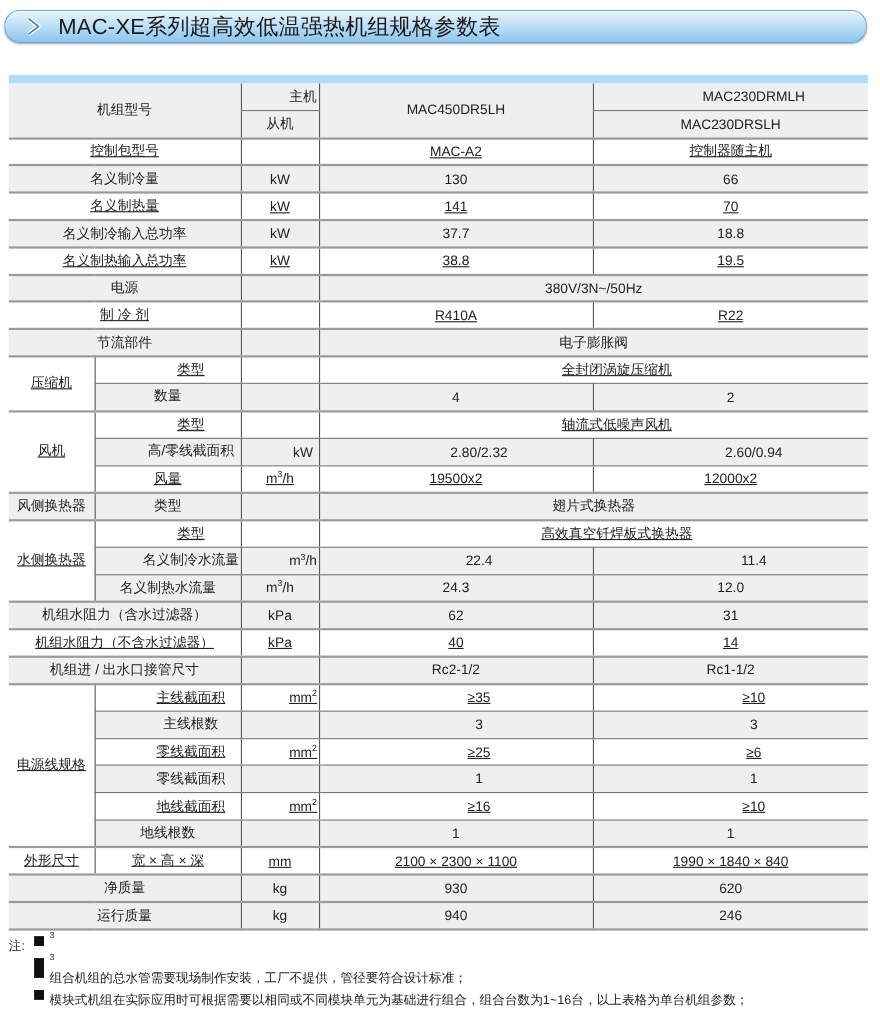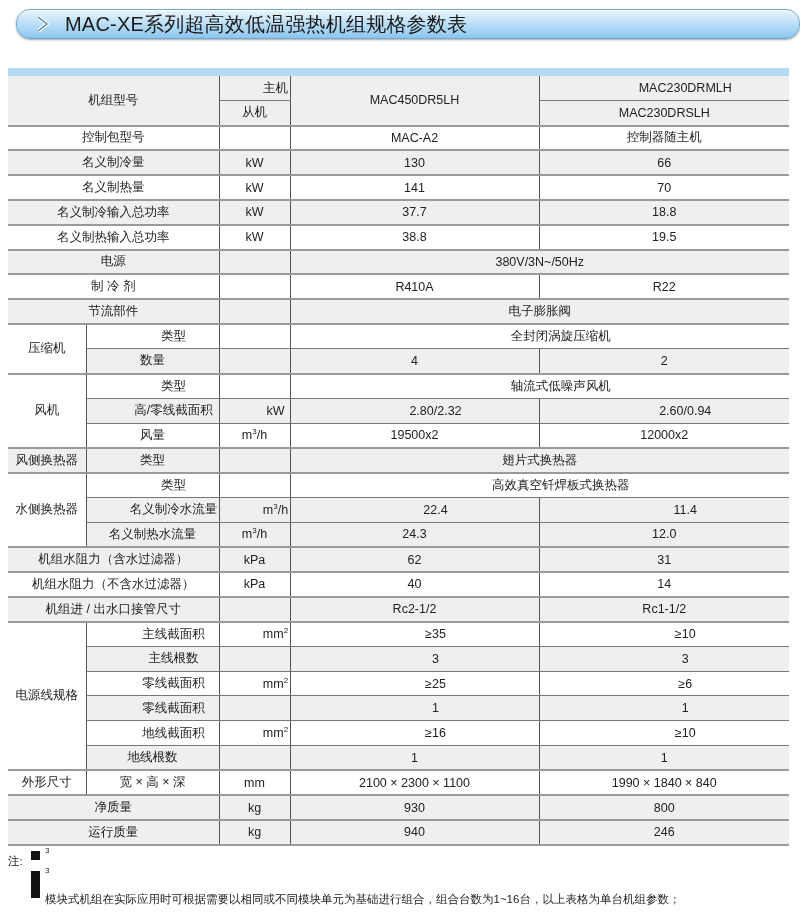--- a/index.html
+++ b/index.html
@@ -1,37 +1,37 @@
 <!DOCTYPE html>
 <html><head>
 <meta charset="utf-8">
 <style>
   html, body { margin:0; padding:0; background:#ffffff; }
   body { width:800px; height:918px; position:relative; overflow:hidden;
          font-family:"Liberation Sans","DejaVu Sans",sans-serif; color:#222; }
   .title-bar {
-    position:absolute; left:16px; top:9px; width:782px; height:28px;
+    position:absolute; left:4px; top:9px; width:782px; height:28px;
     border-radius:14px;
     background:linear-gradient(to bottom,#eaf5fd 0%,#bfe0f7 45%,#8cc6ee 100%);
     border:1px solid #6aa9d9;
     box-shadow:0 1px 2px rgba(0,0,0,0.35), inset 0 1px 0 #ffffff;
     display:flex; align-items:center;
   }
   .title-icon { width:22px; height:22px; margin-left:16px; margin-right:10px;
     display:flex; align-items:center; justify-content:center; }
   .title-text { font-size:20px; color:#1a1a1a; letter-spacing:0.2px; }
   .table-wrap { position:absolute; left:8px; top:68px; width:781px; }
   .head-band { height:8px; background:#b3dbf4; }
   table { border-collapse:collapse; width:781px; table-layout:fixed; }
   td { height:24.8px; padding:0; text-align:center; vertical-align:middle;
        font-size:12.5px; border-bottom:2px solid #9a9a9a; box-sizing:border-box;
        border-left:1px solid #555; }
   td.c0 { border-left:none; }
   tr.g td { background:#efefef; }
-  tr.w td { background:#ffffff; }
+  tr.w td { background:#ffffff;text-decoration:underline; }
   td.thin { border-bottom:1px solid #777;padding-left:42px; }
   td.gcell { background:#ffffff !important; }
   sup { font-size:8px; vertical-align:5px; line-height:0; }
   .notes { position:absolute; left:8px; top:851px; width:790px; font-size:11.5px; line-height:20px; color:#222; }
   .note-row { display:flex; white-space:nowrap; }
   .note-prefix { width:22px; }
   .sq { display:inline-block; width:9px; height:9px; background:#111; margin:0 5px 0 1px; vertical-align:-1px; }
 </style>
 </head>
 <body>
@@ -231,21 +231,21 @@
       <td class="c0">外形尺寸</td>
       <td>宽 × 高 × 深</td>
       <td>mm</td>
       <td>2100 × 2300 × 1100</td>
       <td>1990 × 1840 × 840</td>
     </tr>
     <tr class="g">
       <td class="c0" colspan="2">净质量</td>
       <td>kg</td>
       <td>930</td>
-      <td>800</td>
+      <td>620</td>
     </tr>
     <tr class="g">
       <td class="c0" colspan="2">运行质量</td>
       <td>kg</td>
       <td>940</td>
       <td>246</td>
     </tr>
   </tbody>
     </table>
 </div>
@@ -257,19 +257,20 @@
       <sup>3</sup>
   </div>
   <div class="note-row">
     <span class="note-prefix"></span>
     <span class="sq"></span>
       <sup>3</sup>
   </div>
   <div class="note-row">
     <span class="note-prefix"></span>
     <span class="sq"></span>
+    <span>组合机组的总水管需要现场制作安装，工厂不提供，管径要符合设计标准；</span>
   </div>
   <div class="note-row">
     <span class="note-prefix"></span>
     <span class="sq"></span>
     <span>模块式机组在实际应用时可根据需要以相同或不同模块单元为基础进行组合，组合台数为1~16台，以上表格为单台机组参数；</span>
   </div>
 </div>
 
 </body></html>

